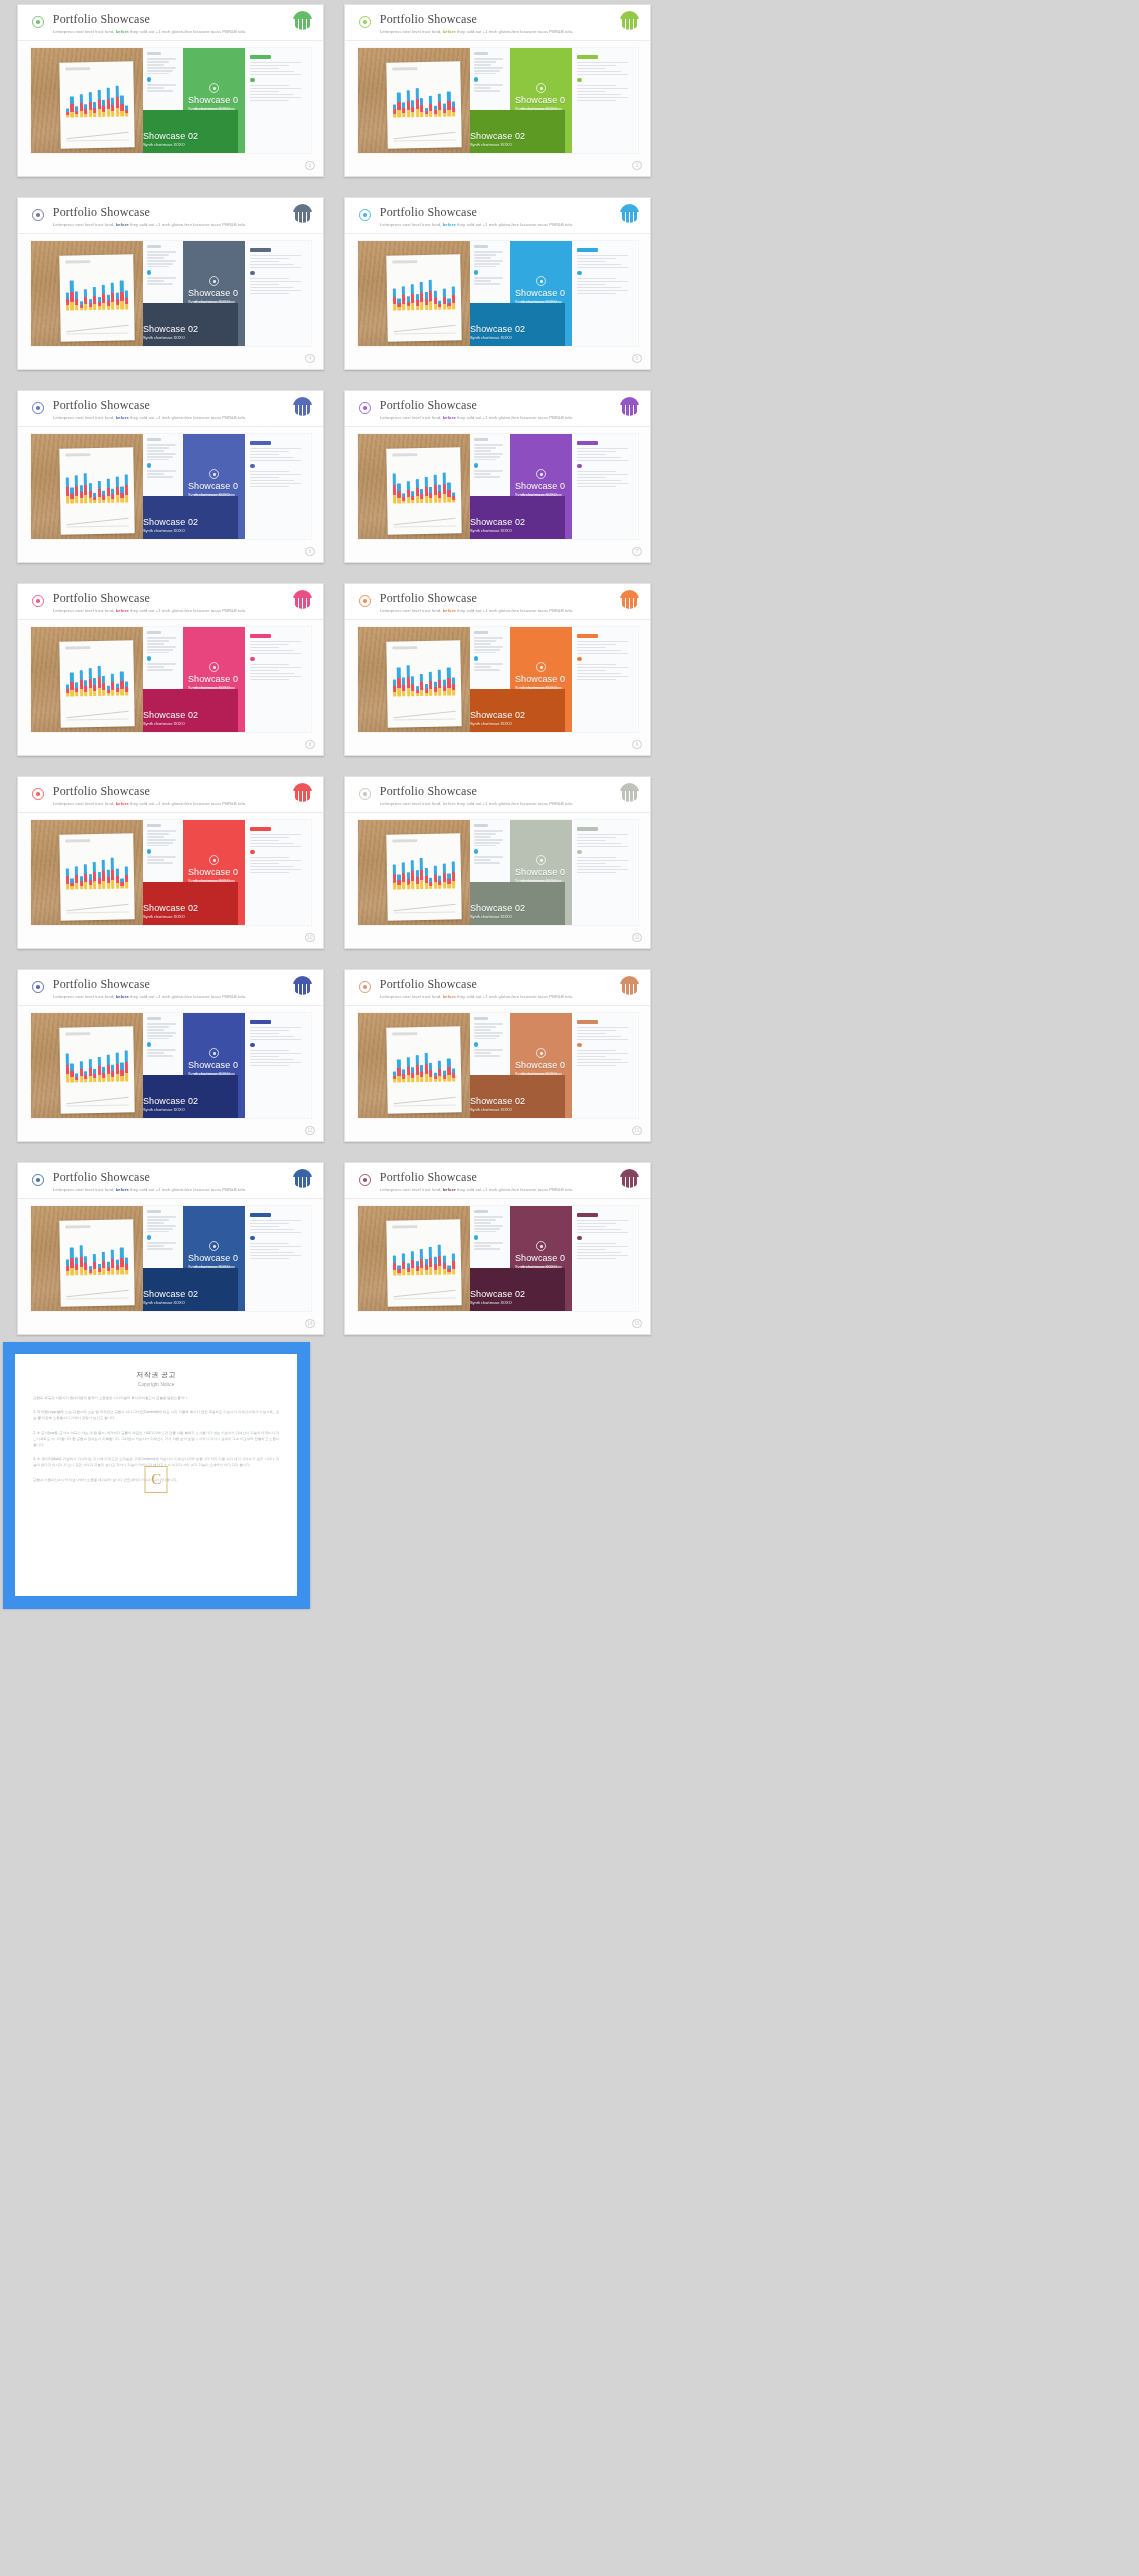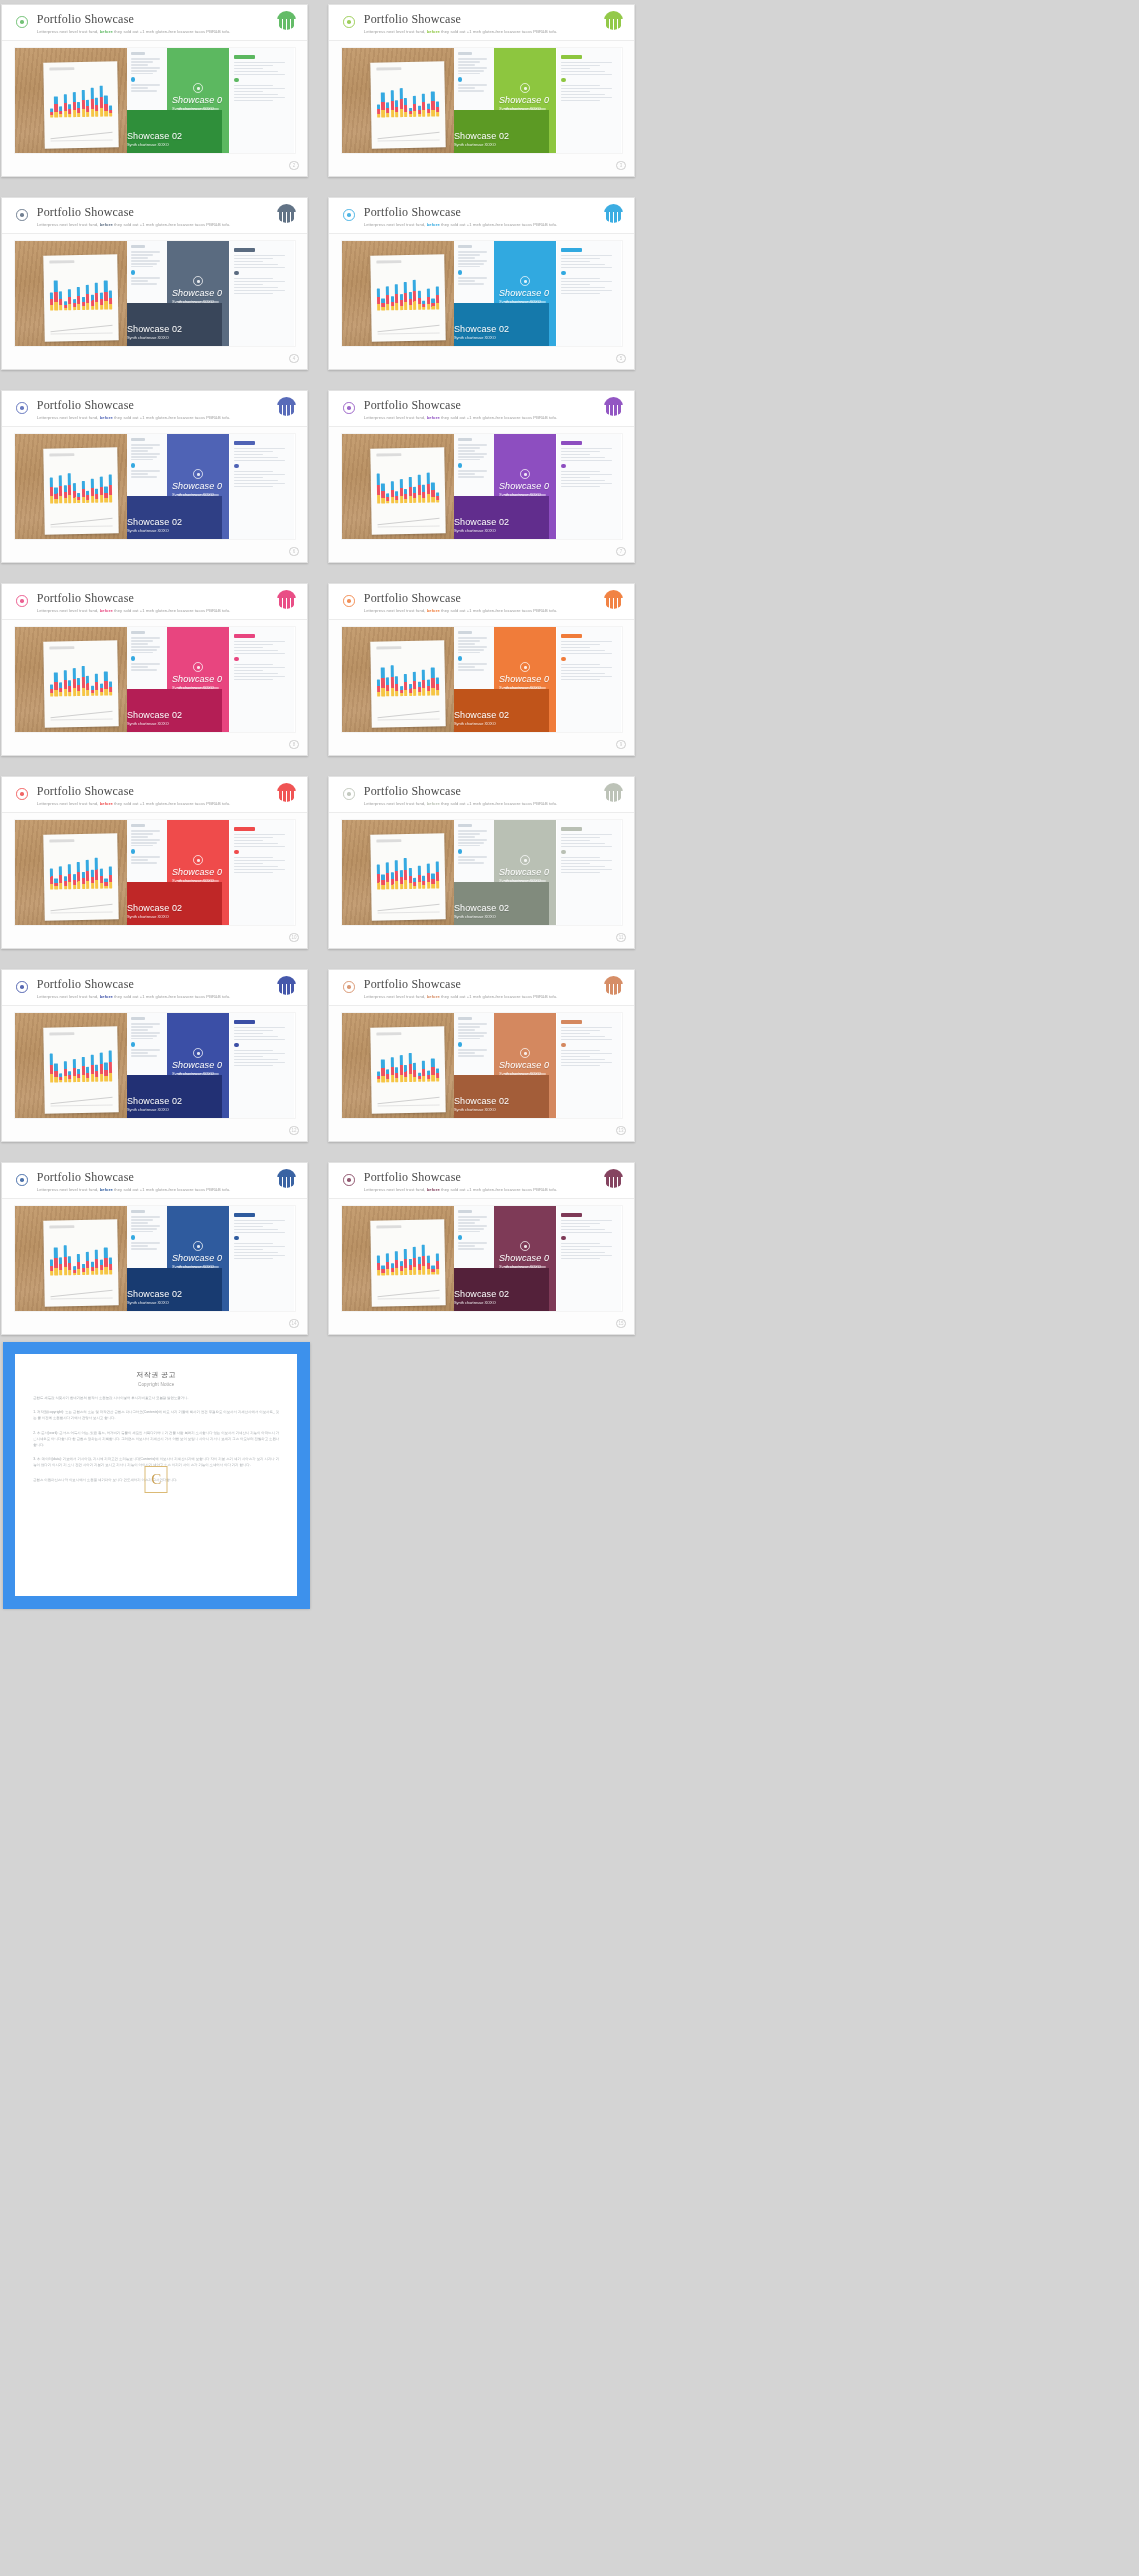--- a/index.html
+++ b/index.html
@@ -17,21 +17,21 @@
     padding:3.6px 0 0 0;
   }
 
   
   .grid{
     display:grid;
     grid-template-columns:307px 307px;
     column-gap:2.7px;
     row-gap:3.6px;
     justify-content:start;
-    padding-left:1px;
+    padding-left:17px;
     gap:20px;
   }
   .slide{
     width:307px;
     height:173px;
     background:#fdfdfd;
     border:0.9px solid #e2e2e2;
     box-shadow:0 0.9px 1.8px rgba(0,0,0,.18);
     position:relative;
     overflow:hidden;
@@ -220,21 +220,21 @@
   .sc-label{
     position:absolute;
     left:5.3px; bottom:5.3px;
     color:#fff;
     line-height:1.05;
     text-shadow:0 0.9px 0.9px rgba(0,0,0,.16);
   }
   .sc-label .big{ font-size:9px; letter-spacing:0.1px; display:block; white-space:nowrap;}
   .sc-label .small{ font-size:3.9px; opacity:.92; display:block; margin-top:1.3px; white-space:nowrap;}
 
-  .sc-label.inner{ left:4.5px; bottom:auto; top:46%;font-style:italic; }
+  .sc-label.inner{ left:4.5px; bottom:auto; top:46%; }
 
   
   .s-num{
     position:absolute;
     right:8px; bottom:5.3px;
     width:9.8px;height:9.8px;
     border-radius:50%;
     border:0.7px solid currentColor;
     color:#c9c9c9;
     font-size:4.5px;

